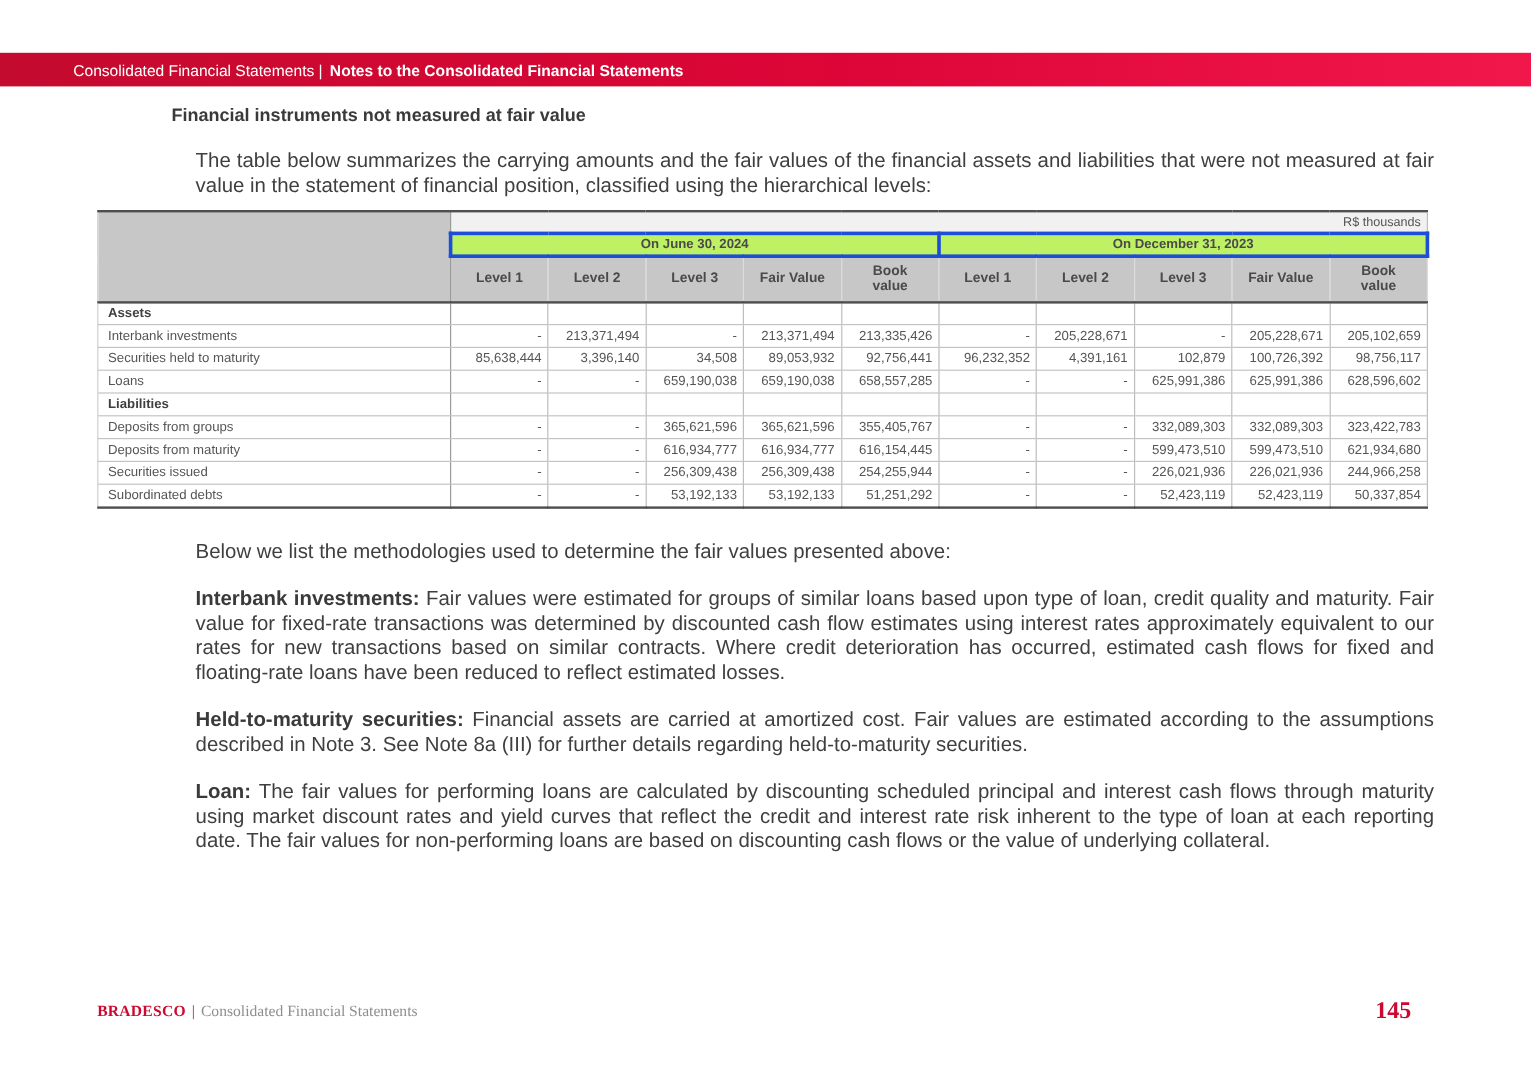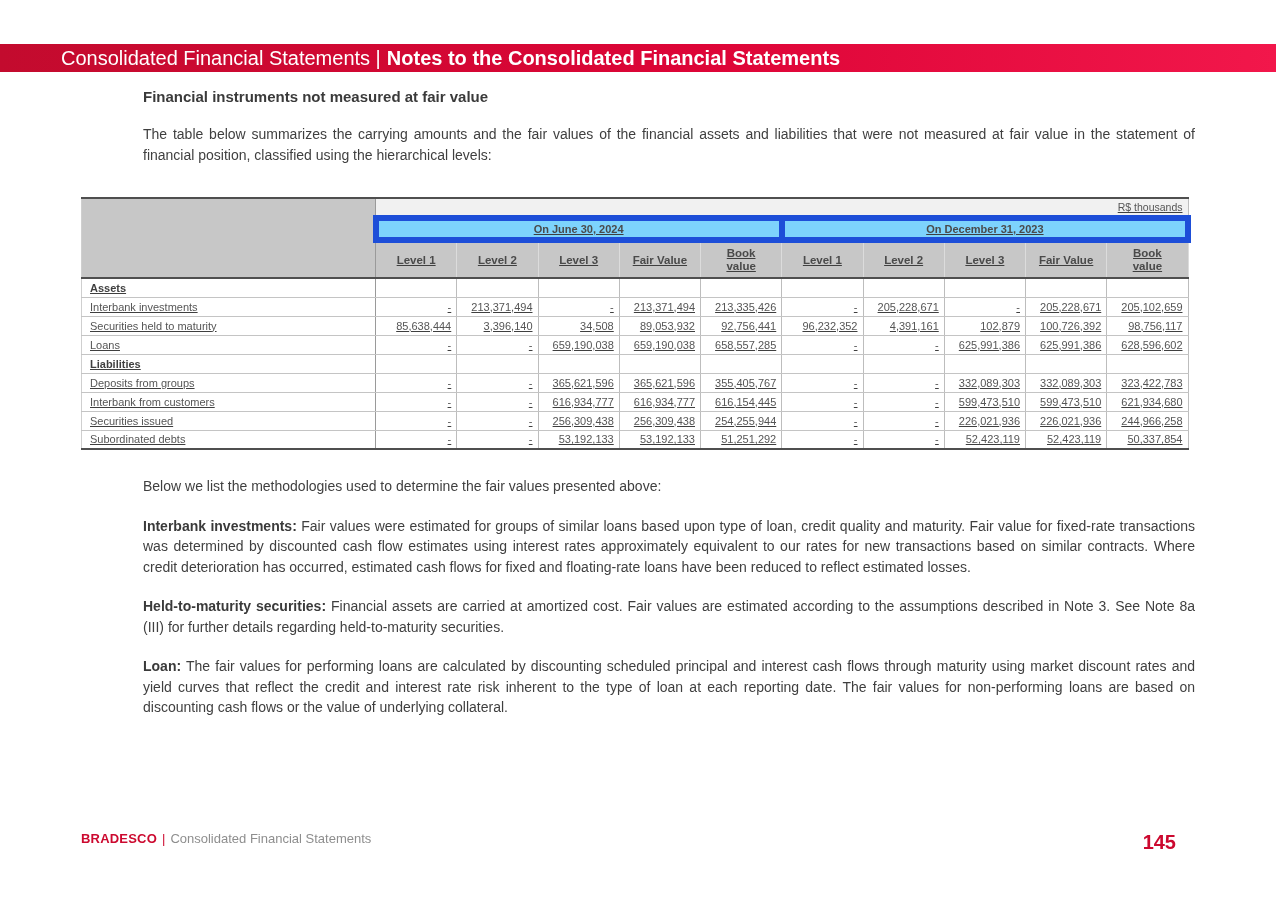--- a/index.html
+++ b/index.html
@@ -10,71 +10,71 @@
     color:#3f3f3f;
     position:relative;
     overflow:hidden;
   }
 
   
   .banner {
     position:absolute; top:44px; left:0; width:1276px; height:28px;
     background:linear-gradient(90deg,#c30b2e 0%,#dd0537 55%,#f2174b 100%);
     color:#ffffff; display:flex; align-items:center;
-    padding-left:61px; font-size:20px;
+    padding-left:61px; font-size:13px;
   }
   .banner .banner-bold { font-weight:bold; margin-left:6px;text-align:center; }
 
   
   .content { position:absolute; top:72px; left:143px; width:1052px; }
   .section-title { font-size:15px; font-weight:bold; color:#3a3a3a; margin-top:16px; }
-  .para { font-size:14px; line-height:20.5px; text-align:justify; color:#3f3f3f; margin-top:19px; }
+  .para { font-size:17px; line-height:20.5px; text-align:justify; color:#3f3f3f; margin-top:19px;margin-left:20px; }
   .para .lead { font-weight:bold; color:#3a3a3a; }
 
   
-  .table-wrap { margin:32px 0 26px -62px;text-decoration:underline; }
+  .table-wrap { margin:10px 0 26px -62px; }
   .fin-table {
     border-collapse:collapse; table-layout:fixed; width:1110px;
     font-size:11px; color:#555555;
     border-top:2px solid #4f4f4f; border-bottom:2px solid #4f4f4f;
     border-left:1px solid #cfcfcf; border-right:1px solid #bdbdbd;
   }
   .fin-table col.c-label { width:294px; }
   .fin-table thead { border-bottom:2px solid #4f4f4f; }
   .corner { background:#c7c7c7; border-right:1px solid #9a9a9a; }
   .unit-cell {
     background:#f1f1f1; text-align:right; padding:2px 5px;
     font-size:10.5px; color:#555; border-bottom:1px solid #bdbdbd;
     height:17px;
   }
   .group-th {
-    background:#7dd3fc; font-weight:bold; text-align:center;
+    background:#bef264; font-weight:bold; text-align:center;
     font-size:11px; color:#4a4a4a; padding:2px 0; height:17px;
-    border:6px solid #1d4ed8;
+    border:3px solid #1d4ed8;
   }
   .col-th {
     background:#c7c7c7; font-weight:bold; text-align:center;
     font-size:11.5px; color:#4a4a4a; padding:0 12px; height:38px;
     vertical-align:middle; border:1px solid #dcdcdc; line-height:13px;
   }
   .fin-table tbody td { height:19px; border-bottom:1px solid #c4c4c4; }
   td.lbl {
     text-align:left; padding:2px 4px 2px 8px; color:#555;
     border-right:1px solid #9a9a9a;
   }
   td.lbl.sec { font-weight:bold; color:#3f3f3f; }
   td.num {
     text-align:right; padding:2px 5px;
     border-right:1px solid #bdbdbd;
   }
 
   
   .footer {
     position:absolute; top:831px; left:81px; right:100px;
-    display:flex; justify-content:space-between; align-items:flex-start;
+    display:flex; justify-content:space-between; align-items:center;font-family:Liberation Serif, serif;
   }
   .footer-left { display:flex; align-items:baseline; gap:5px; font-size:13px; }
   .footer .brand { font-weight:bold; color:#cc092f; letter-spacing:0.2px; }
   .footer .sep { color:#cc092f; }
   .footer .doc { color:#8e8e8e; }
   .footer .page-num { font-size:20px; font-weight:bold; color:#cc092f; }
 </style>
 </head>
 <body>
 
@@ -199,21 +199,21 @@
           <td class="num">365,621,596</td>
           <td class="num">365,621,596</td>
           <td class="num">355,405,767</td>
           <td class="num">-</td>
           <td class="num">-</td>
           <td class="num">332,089,303</td>
           <td class="num">332,089,303</td>
           <td class="num">323,422,783</td>
         </tr>
         <tr>
-          <td class="lbl">Interbank from customers</td>
+          <td class="lbl">Deposits from maturity</td>
           <td class="num">-</td>
           <td class="num">-</td>
           <td class="num">616,934,777</td>
           <td class="num">616,934,777</td>
           <td class="num">616,154,445</td>
           <td class="num">-</td>
           <td class="num">-</td>
           <td class="num">599,473,510</td>
           <td class="num">599,473,510</td>
           <td class="num">621,934,680</td>

